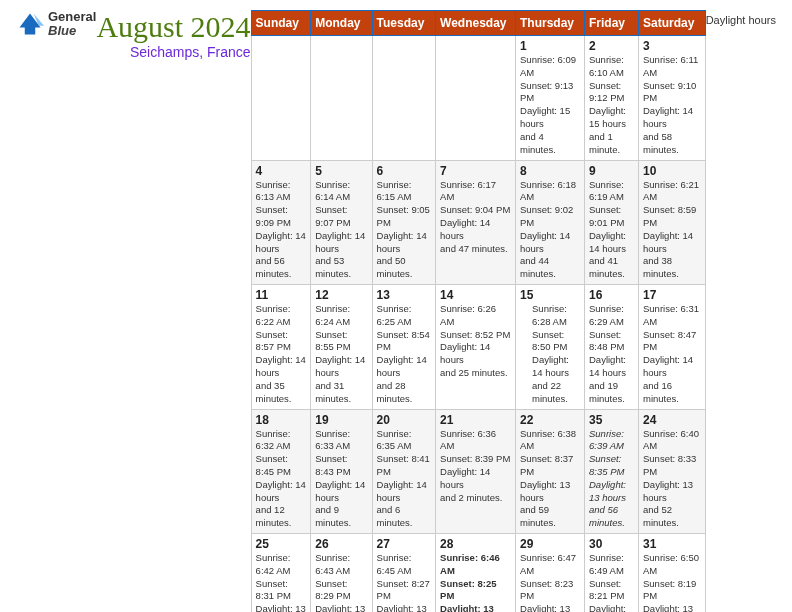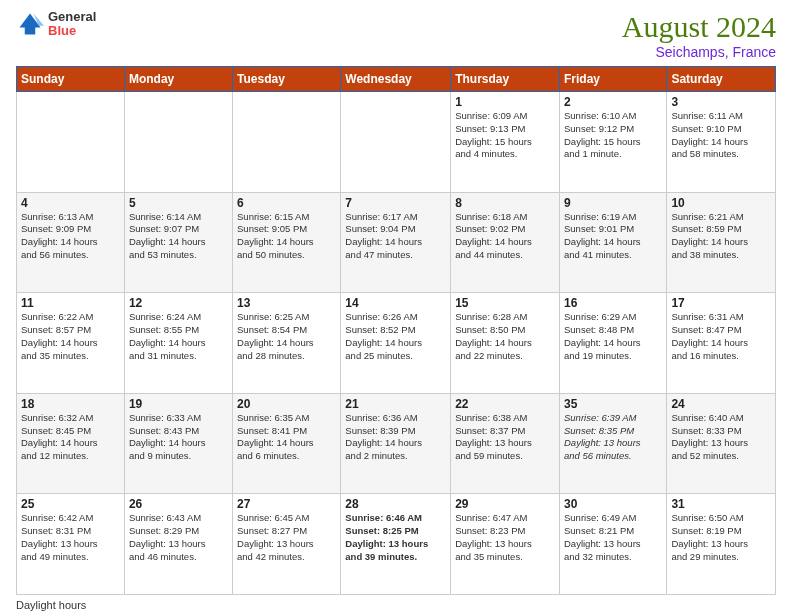--- a/index.html
+++ b/index.html
@@ -8,42 +8,42 @@
       background: #fff;
       width: 792px;
       height: 612px;
       overflow: hidden;
     }
     .page {
       width: 792px;
       height: 612px;
       padding: 10px 16px 1px 16px;
       display: flex;
-      flex-direction: column;
+      flex-direction: row;
     }
     .header {
       display: flex;
       justify-content: space-between;
       align-items: flex-start;
       margin-bottom: 6px;
     }
     .logo {
       display: flex;
       align-items: center;
       gap: 4px;
     }
     .logo-text {
       display: flex;
       flex-direction: column;
       font-size: 13px;
       font-weight: bold;
       line-height: 1.1;
     }
     .logo-text span:first-child { color: #333; }
-    .logo-text span:last-child { color: #ef4444; }
+    .logo-text span:last-child { color: #404040; font-style: italic; }
     .logo-icon {
       width: 28px;
       height: 28px;
     }
     .title-block {
       text-align: right;
     }
     .title-block .month-year {
       font-size: 30px;
       font-weight: normal;
@@ -237,21 +237,21 @@
           </td>
           <td>
             <span class="day-num">14</span>
             <div class="day-info" style="white-space: pre-line;">Sunrise: 6:26 AM
 Sunset: 8:52 PM
 Daylight: 14 hours
 and 25 minutes.</div>
           </td>
           <td>
             <span class="day-num">15</span>
-            <div class="day-info" style="white-space: pre-line;">Sunrise: 6:28 AM
+            <div class="day-info" style="white-space: pre-line; margin-left: 12px;">Sunrise: 6:28 AM
 Sunset: 8:50 PM
 Daylight: 14 hours
 and 22 minutes.</div>
           </td>
           <td>
             <span class="day-num">16</span>
             <div class="day-info" style="white-space: pre-line;">Sunrise: 6:29 AM
 Sunset: 8:48 PM
 Daylight: 14 hours
 and 19 minutes.</div>

